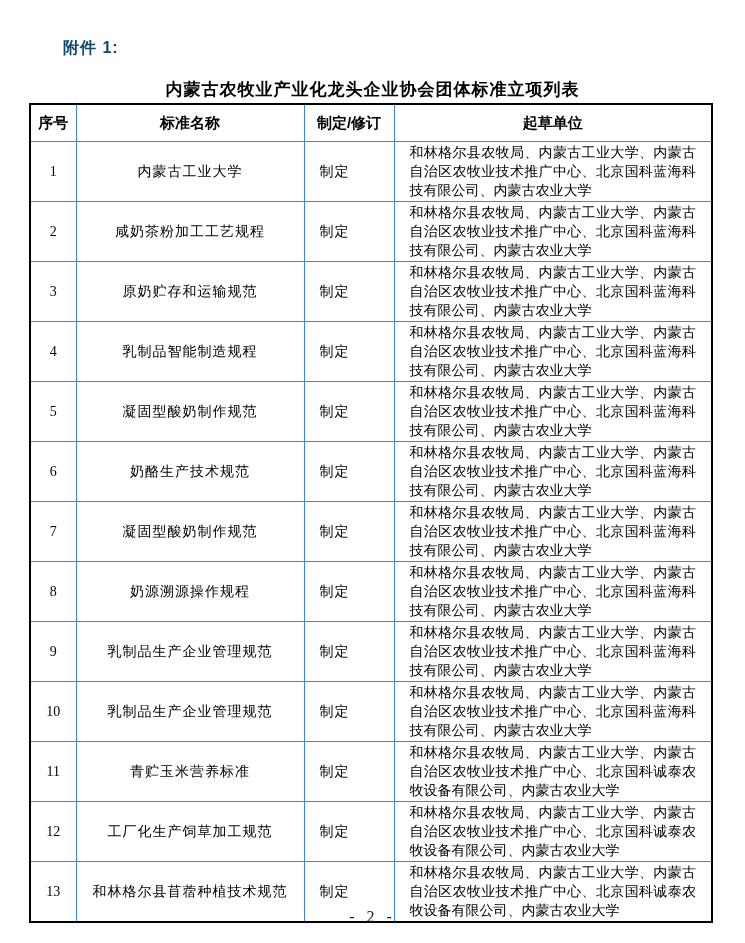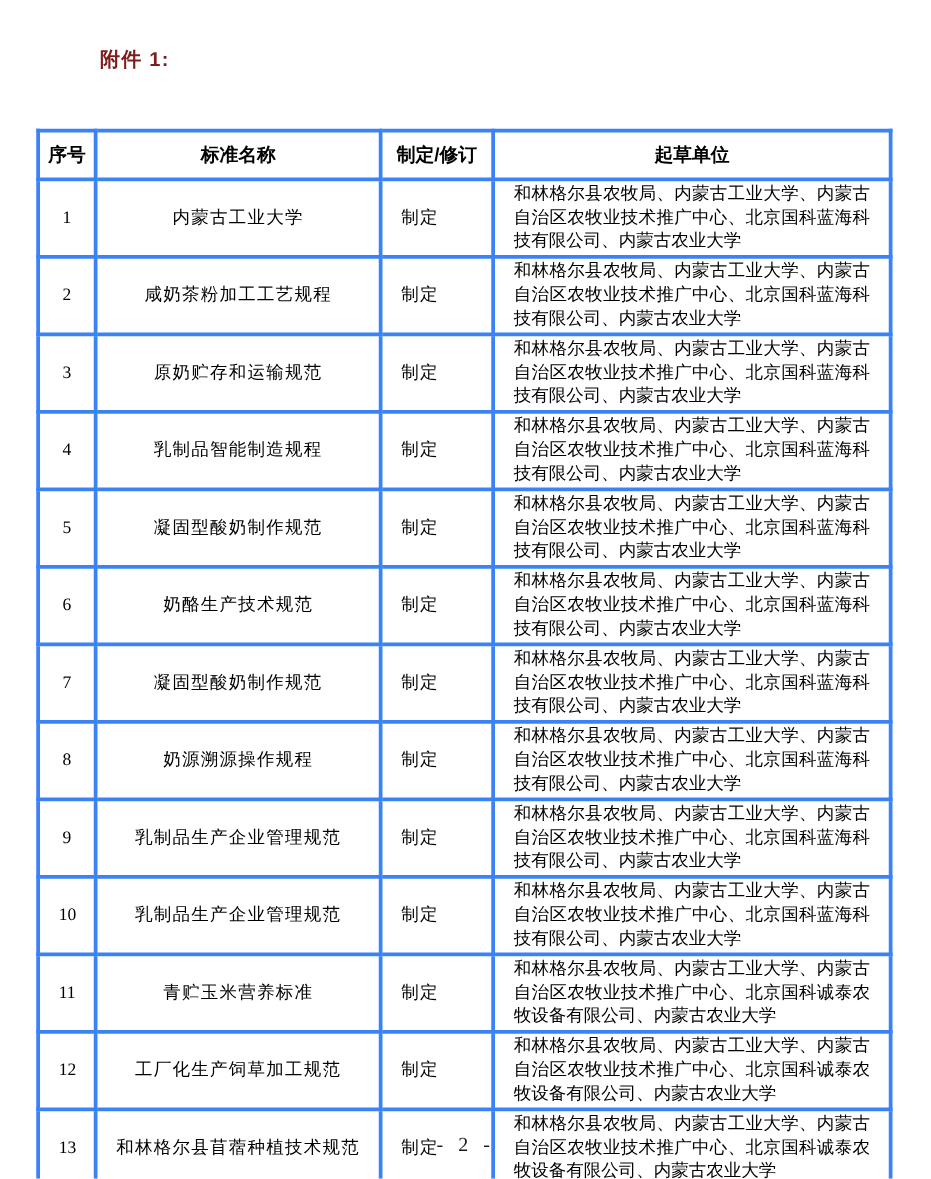--- a/index.html
+++ b/index.html
@@ -10,26 +10,26 @@
   .page {
     position: relative;
     width: 745px;
     height: 943px;
     background: #ffffff;
     color: #000000;
     overflow: hidden;
   }
   .attachment-label {
     position: absolute;
-    left: 80px;
+    left: 63px;
     top: 38px;
     font-family: "Liberation Sans", "DejaVu Sans", sans-serif;
     font-weight: bold;
     font-size: 16px;
-    color: #7f1d1d;
+    color: #0c4a6e;
     letter-spacing: 1px;
   }
   .doc-title {
     position: absolute;
     left: 0;
     top: 78px;
     width: 745px;
     text-align: center;
     font-family: "Liberation Sans", "DejaVu Sans", sans-serif;
     font-weight: bold;
@@ -41,21 +41,21 @@
     position: absolute;
     left: 29px;
     top: 103px;
     width: 682px;
     border-collapse: collapse;
     table-layout: fixed;
     border: 2px solid #000000;
   }
   table.standards th,
   table.standards td {
-    border: 3px solid #3b82f6;
+    border: 1px solid #3b82f6;
     overflow: hidden;
   }
   table.standards th {
     height: 36px;
     font-family: "Liberation Sans", "DejaVu Sans", sans-serif;
     font-weight: bold;
     font-size: 15px;
     text-align: center;
     vertical-align: middle;
     padding: 0 2px;
@@ -101,20 +101,21 @@
     color: #1a1a1a;
   }
 </style>
 </head>
 <body>
 
 <div class="page">
 
   <div class="attachment-label">附件 1:</div>
 
+  <div class="doc-title">内蒙古农牧业产业化龙头企业协会团体标准立项列表</div>
 
   <table class="standards">
     <colgroup>
       <col class="c-no">
       <col class="c-name">
       <col class="c-type">
       <col class="c-unit">
     </colgroup>
     <thead>
       <tr>

